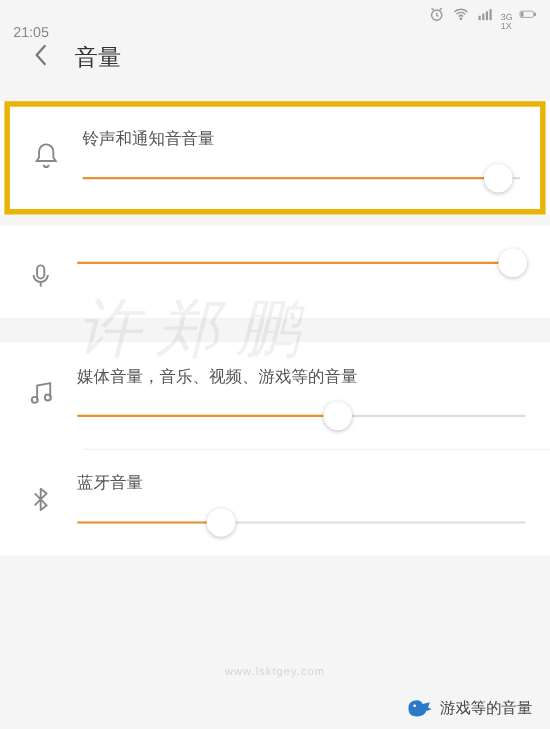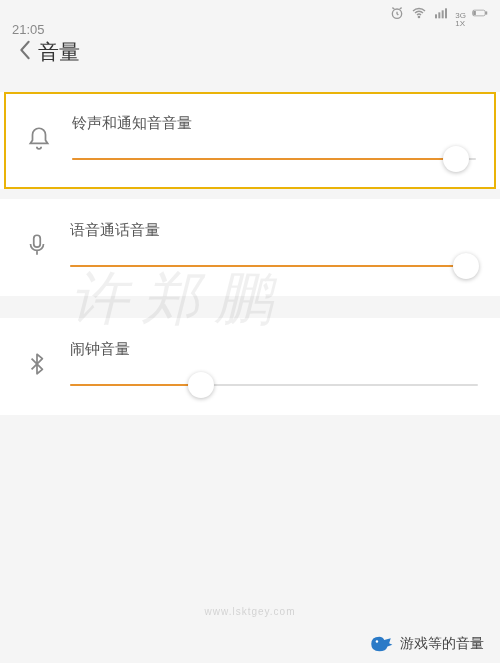--- a/index.html
+++ b/index.html
@@ -38,22 +38,22 @@
       height: 16px;
     }
     .status-net {
       font-size: 8px;
       line-height: 8px;
       margin-top: 12px;
     }
     .header {
       display: flex;
       align-items: center;
-      padding: 10px 18px 16px;
-      gap: 6px;
+      padding: 10px 30px 16px;
+      gap: 24px;
     }
     .back-icon svg {
       width: 14px;
       height: 22px;
     }
     .page-title {
       font-size: 21px;
       color: #333;
       font-weight: 400;
     }
@@ -62,21 +62,21 @@
       margin: 0;
     }
     .item {
       display: flex;
       align-items: flex-start;
       padding: 20px 22px 18px;
       gap: 18px;
       position: relative;
     }
     .item.highlight {
-      border: 2px solid #eab308;
+      border: 5px solid #eab308;
       margin: 0 4px;
       padding: 18px 18px 16px;
     }
     .item + .item::before {
       content: "";
       position: absolute;
       left: 76px;
       right: 0;
       top: 0;
       height: 1px;
@@ -253,42 +253,58 @@
 <div class="panel">
 
   <div class="item">
     <div class="item-icon">
       <svg viewBox="0 0 24 24" fill="none" stroke="#888" stroke-width="1.6">
         <rect x="9" y="3" width="6" height="11" rx="3"></rect>
           <path d="M6 11a6 6 0 0 0 12 0M12 17v4"></path>
       </svg>
     </div>
     <div class="item-body">
-      <div class="item-label">语音通话音量</div>
       <div class="slider">
         <div class="slider-track-bg"></div>
         <div class="slider-track-fill" style="width: 97%;"></div>
         <div class="slider-thumb" style="left: 97%;"></div>
       </div>
     </div>
   </div>
 </div>
 
 <div class="spacer-big"></div>
 
 <div class="panel">
+  <div class="item">
+    <div class="item-icon">
+      <svg viewBox="0 0 24 24" fill="none" stroke="#888" stroke-width="1.6">
+        <path d="M9 18V6l11-2v12"></path>
+          <circle cx="7" cy="18" r="2.5"></circle>
+          <circle cx="18" cy="16" r="2.5"></circle>
+      </svg>
+    </div>
+    <div class="item-body">
+      <div class="item-label">媒体音量，音乐、视频、游戏等的音量</div>
+      <div class="slider">
+        <div class="slider-track-bg"></div>
+        <div class="slider-track-fill" style="width: 58%;"></div>
+        <div class="slider-thumb" style="left: 58%;"></div>
+      </div>
+    </div>
+  </div>
 
   <div class="item">
     <div class="item-icon">
       <svg viewBox="0 0 24 24" fill="none" stroke="#888" stroke-width="1.6" stroke-linejoin="round">
         <path d="M7 7l10 10-5 4V3l5 4L7 17"></path>
       </svg>
     </div>
     <div class="item-body">
-      <div class="item-label">闹钟音量</div>
+      <div class="item-label">蓝牙音量</div>
       <div class="slider">
         <div class="slider-track-bg"></div>
         <div class="slider-track-fill" style="width: 32%;"></div>
         <div class="slider-thumb" style="left: 32%;"></div>
       </div>
     </div>
   </div>
 </div>
 
 <div class="watermark">许郑鹏</div>

